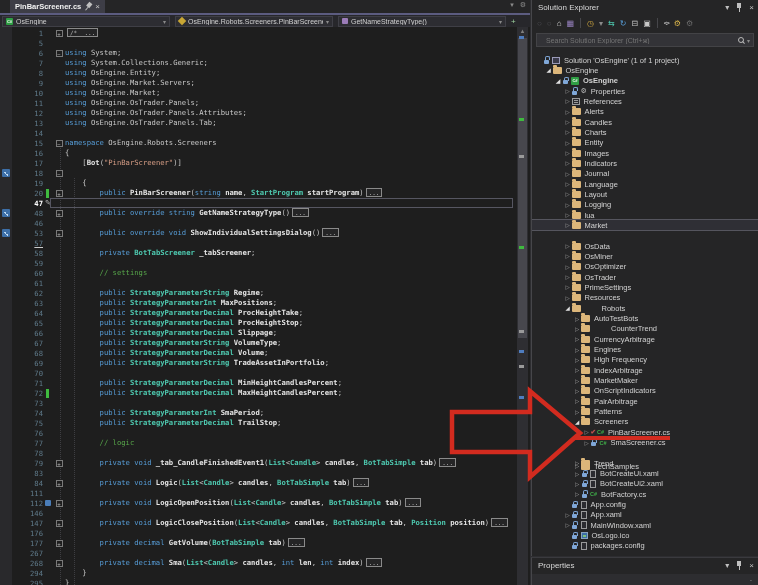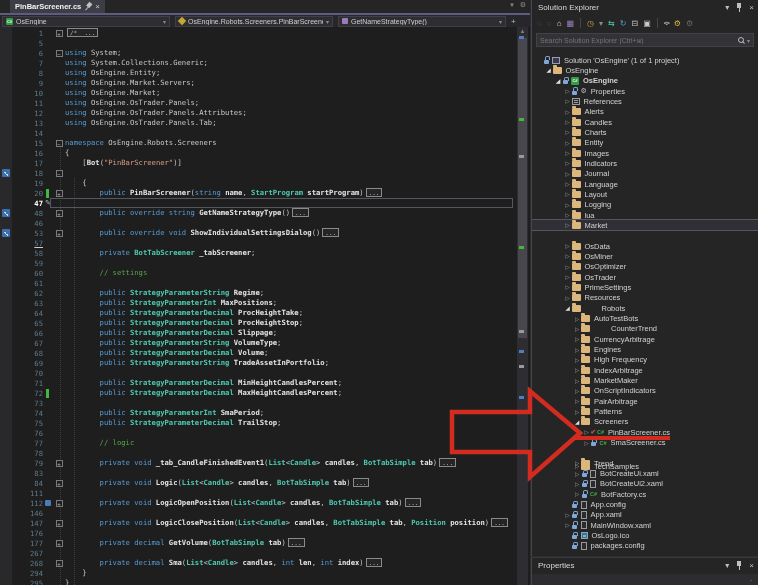--- a/index.html
+++ b/index.html
@@ -63,21 +63,21 @@
   #se{position:absolute;left:531px;top:0;width:227px;height:556px;background:#252526;border-left:1px solid #46464a;box-sizing:border-box;}
   .panehead{height:15px;display:flex;align-items:center;padding:0 4px 0 6px;}
   .panehead .pt{font-size:8px;color:#d8d8d8;flex:1;}
   .panehead .hic{display:flex;align-items:center;gap:7px;}
   .panehead .hic span{font-size:8px;color:#c0c0c0;line-height:9px;}
   #setoolbar{height:16px;display:flex;align-items:center;gap:5px;padding-left:5px;}
   .tbi{font-size:8px;line-height:9px;}
   .tbi.txt{font-size:6px;font-weight:bold;letter-spacing:-1px;}
   .tsep{width:1px;height:10px;background:#46464a;margin:0 1px;}
   #sesearch{margin:2px 4px;height:12px;background:#333337;border:1px solid #434346;display:flex;align-items:center;}
-  #sesearch input{flex:1;background:transparent;border:none;outline:none;font-family:"Liberation Sans",sans-serif;font-size:7px;color:#9a9a9a;padding:0 0 0 3px;height:10px;}
+  #sesearch input{flex:1;background:transparent;border:none;outline:none;font-family:"Liberation Sans",sans-serif;font-size:7px;color:#9a9a9a;padding:0 0 0 9px;height:10px;}
   .mag{position:relative;width:8px;height:8px;flex:none;margin-right:2px;}
   .mag::before{content:"";position:absolute;left:1px;top:1px;width:4px;height:4px;border:1px solid #b8b8b8;border-radius:50%;}
   .mag::after{content:"";position:absolute;left:5.5px;top:5.5px;width:3px;height:1px;background:#b8b8b8;transform:rotate(45deg);}
   #setree{position:absolute;left:0;top:55px;right:0;bottom:0;overflow:hidden;}
   .trow{position:absolute;left:0;right:0;height:10px;display:flex;align-items:center;font-size:7.5px;color:#d2d2d2;white-space:nowrap;}
   .trow.bold{font-weight:bold;}
   .trow.sel{background:#2f2f35;outline:1px solid #55555e;}
   .exp{width:8px;flex:none;text-align:center;font-size:5.5px;color:#9f9f9f;}
   .exp.open{color:#e0e0e0;}
   .tico{flex:none;margin-right:3px;display:inline-flex;align-items:center;justify-content:center;}

